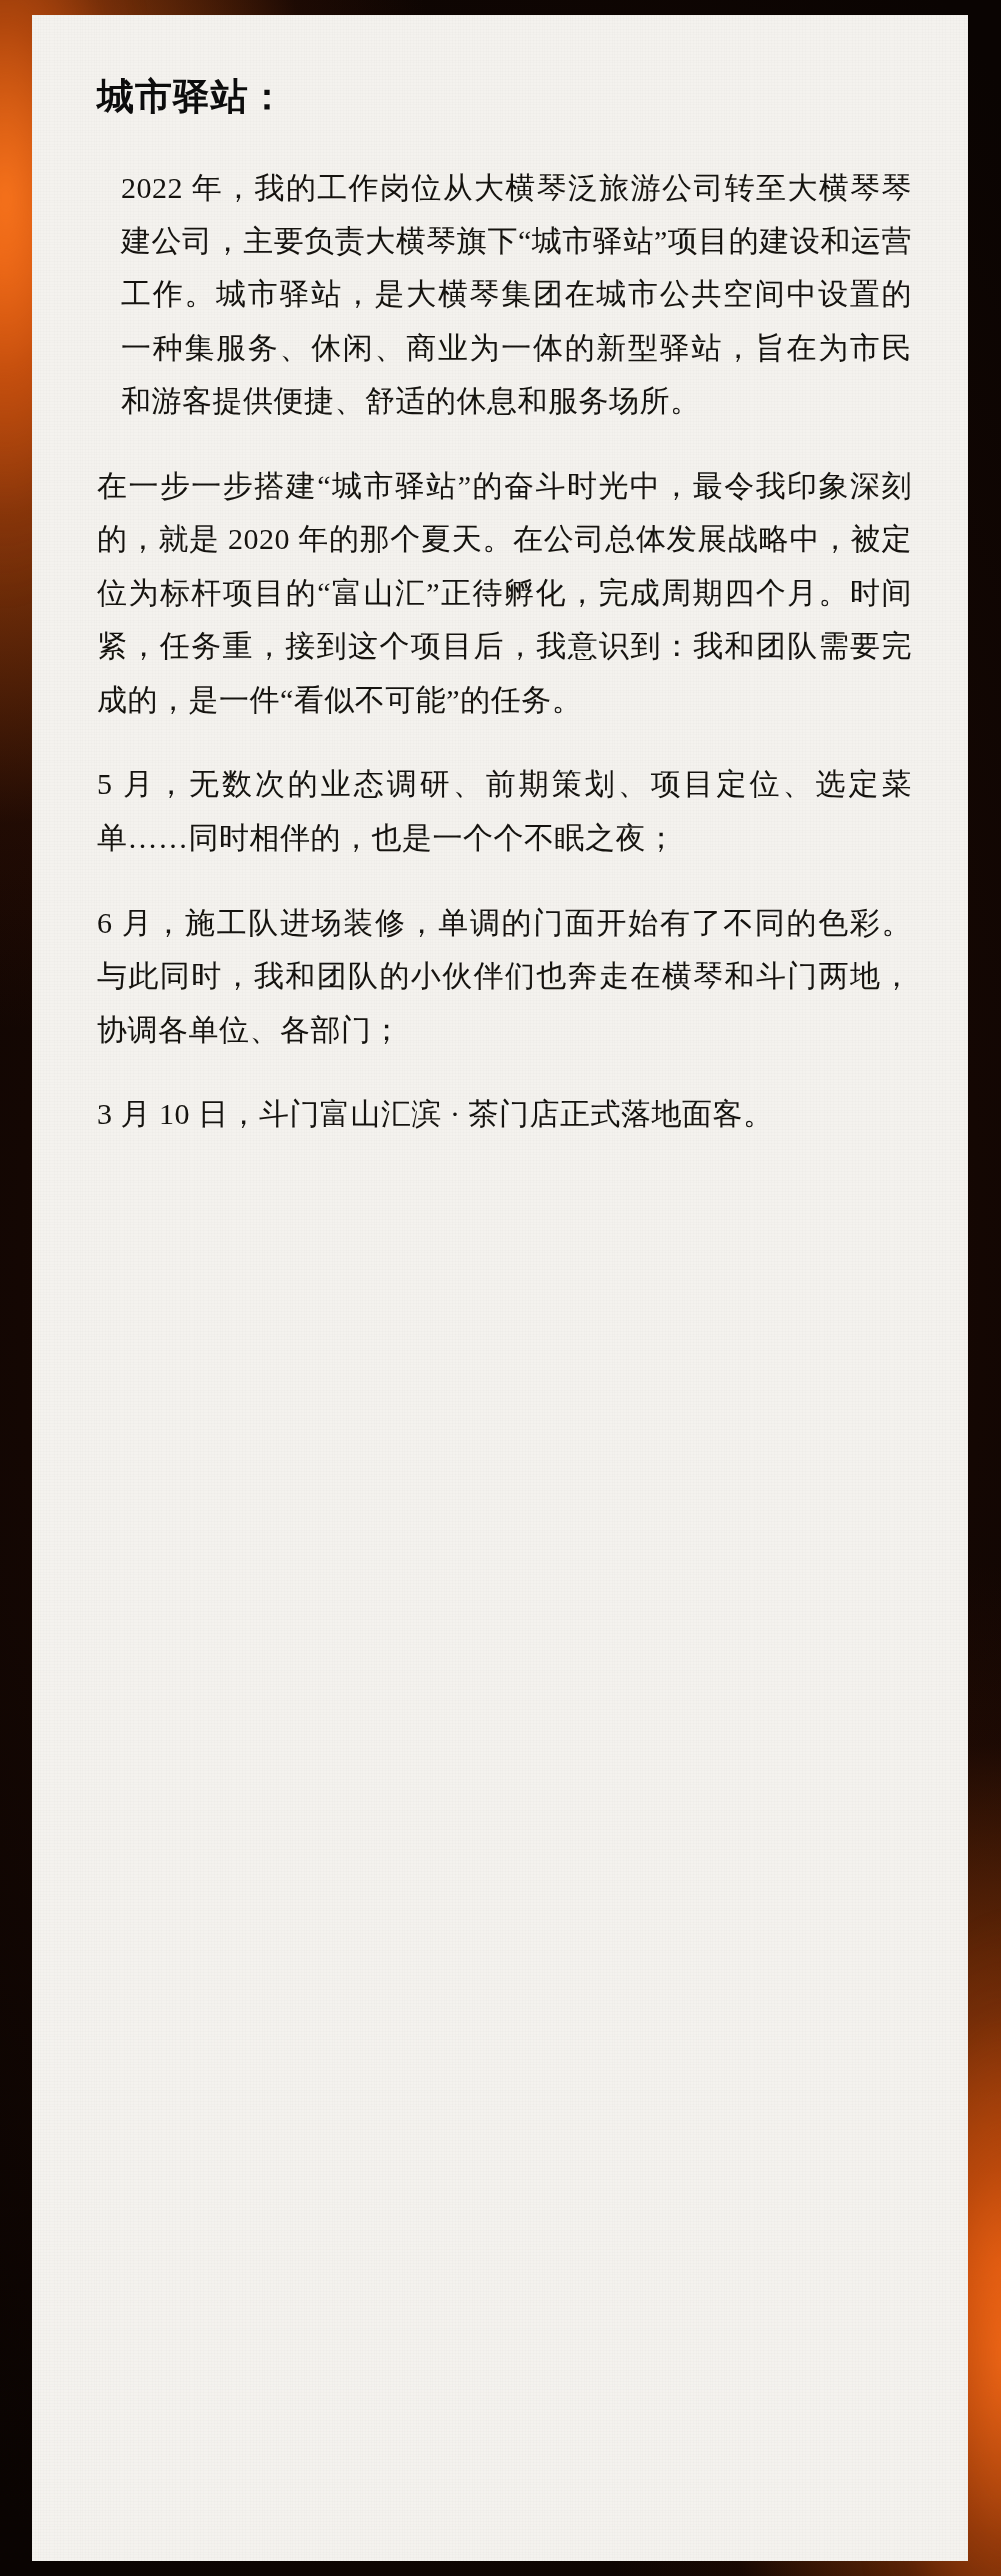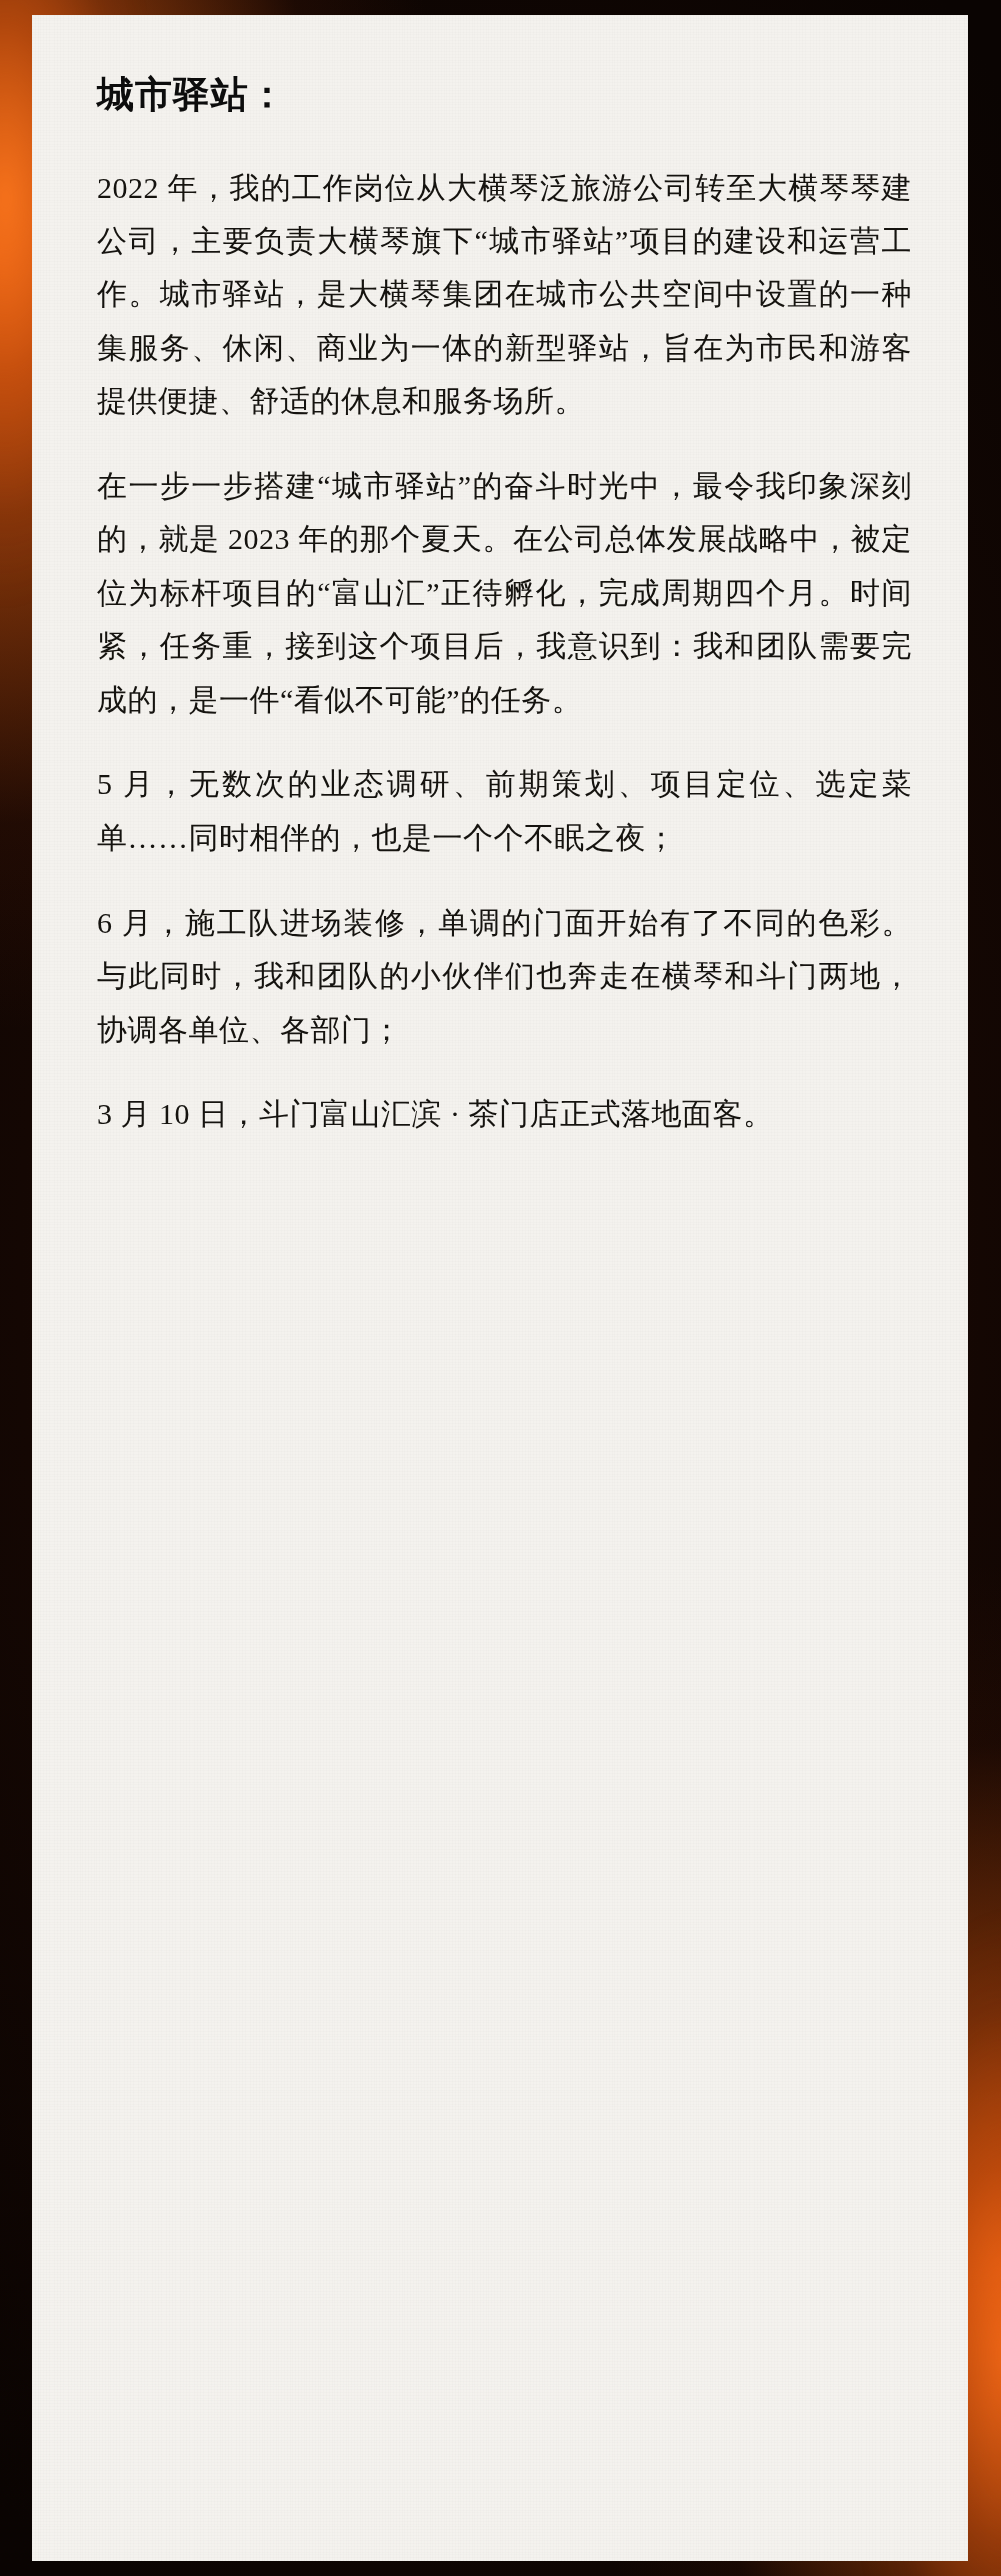--- a/index.html
+++ b/index.html
@@ -65,54 +65,54 @@
     right: 56px;
     color: #111;
   }
   .title {
     font-weight: bold;
     font-size: 37px;
     line-height: 1.42;
     letter-spacing: 0.9px;
     color: #0d0d0d;
     margin: 0 0 9.3px 0;
-    font-family: Liberation Mono, monospace;
+    font-family: Liberation Serif, serif;
   }
   .title .line {
     display: block;
     white-space: nowrap;
   }
   .para {
     font-size: 30px;
     line-height: 1.78;
     letter-spacing: 0.5px;
     color: #15130f;
     margin: 31.5px 0 0 0;
     text-align: justify;
     text-justify: inter-character;
     font-family: "Liberation Serif", "DejaVu Serif", serif;
   }
-  .para.first { margin-top: 37px; }
+  .para.first { margin-top: 37px; margin-left: 24px; }
 </style>
 </head>
 <body>
 
 <div class="page">
   <div class="glow-left"></div>
   <div class="glow-right"></div>
 
   <div class="card">
     <div class="content">
 
       <h1 class="title">
         <span class="line">城市驿站：</span>
       </h1>
 
       <p class="para first">2022 年，我的工作岗位从大横琴泛旅游公司转至大横琴琴建公司，主要负责大横琴旗下“城市驿站”项目的建设和运营工作。城市驿站，是大横琴集团在城市公共空间中设置的一种集服务、休闲、商业为一体的新型驿站，旨在为市民和游客提供便捷、舒适的休息和服务场所。</p>
-      <p class="para">在一步一步搭建“城市驿站”的奋斗时光中，最令我印象深刻的，就是 2023 年的那个夏天。在公司总体发展战略中，被定位为标杆项目的“富山汇”正待孵化，完成周期四个月。时间紧，任务重，接到这个项目后，我意识到：我和团队需要完成的，是一件“看似不可能”的任务。</p>
+      <p class="para">在一步一步搭建“城市驿站”的奋斗时光中，最令我印象深刻的，就是 2020 年的那个夏天。在公司总体发展战略中，被定位为标杆项目的“富山汇”正待孵化，完成周期四个月。时间紧，任务重，接到这个项目后，我意识到：我和团队需要完成的，是一件“看似不可能”的任务。</p>
       <p class="para">5 月，无数次的业态调研、前期策划、项目定位、选定菜单……同时相伴的，也是一个个不眠之夜；</p>
       <p class="para">6 月，施工队进场装修，单调的门面开始有了不同的色彩。与此同时，我和团队的小伙伴们也奔走在横琴和斗门两地，协调各单位、各部门；</p>
       <p class="para">3 月 10 日，斗门富山汇滨 · 茶门店正式落地面客。</p>
 
     </div>
   </div>
 </div>
 
 
 </body></html>

